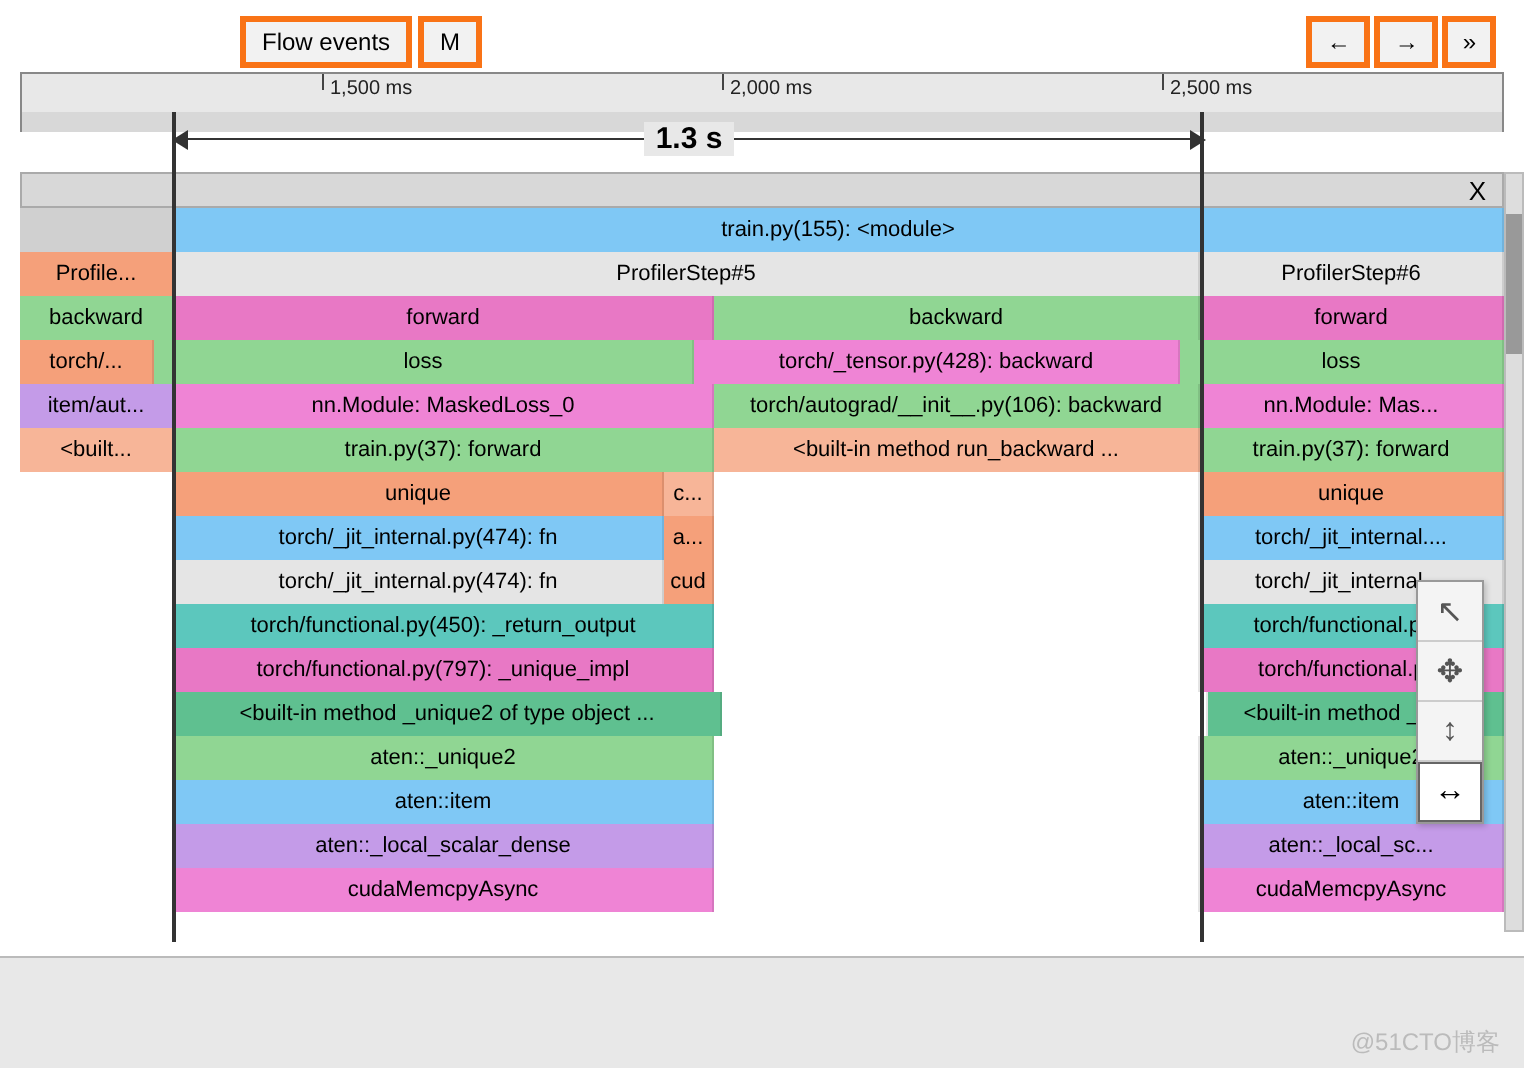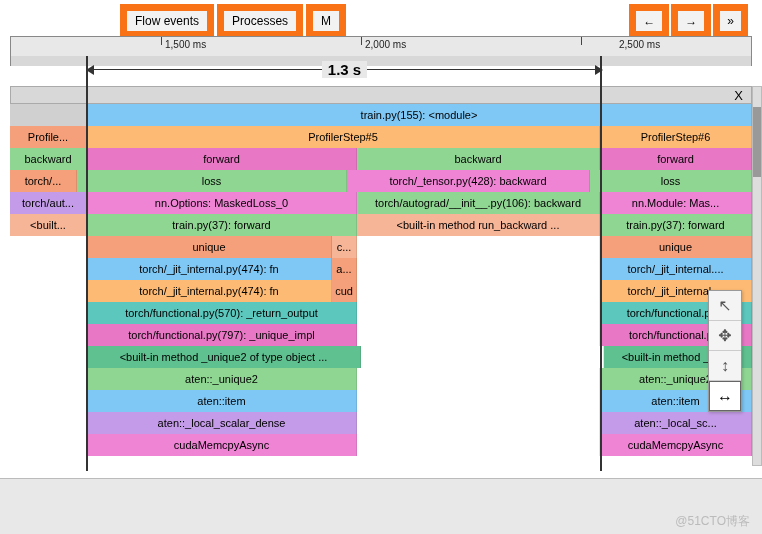--- a/index.html
+++ b/index.html
@@ -1,20 +1,20 @@
 <!DOCTYPE html>
 <html><head>
 <meta charset="utf-8">
 <style>
 * { margin: 0; padding: 0; box-sizing: border-box; font-family: Arial, sans-serif; }
 body { background: #fff; width: 762px; height: 534px; overflow: hidden; position: relative; }
 .toolbar { position: absolute; top: 8px; left: 0; width: 100%; height: 26px; display: flex; align-items: center; }
 .toolbar-left { margin-left: 120px; display: flex; gap: 3px; }
 .toolbar-right { position: absolute; right: 14px; display: flex; gap: 2px; }
-.tb-btn { background: #f2f2f2; border: 7px solid #f97316; padding: 3px 8px; font-size: 12px; cursor: pointer; }
+.tb-btn { background: #f2f2f2; border: 3px solid #f97316; padding: 3px 8px; font-size: 12px; cursor: pointer; }
 .tb-btn.small { padding: 3px 7px; }
 .ruler-area { position: absolute; top: 36px; left: 10px; right: 10px; height: 22px; border: 1px solid #888; background: #e8e8e8; }
 .ruler-sub { position: absolute; top: 56px; left: 10px; right: 10px; height: 10px; background: #d8d8d8; border-left: 1px solid #888; border-right: 1px solid #888; }
 .tick { position: absolute; top: 2px; font-size: 10px; color: #222; }
 .tick-line { position: absolute; top: 0; width: 1px; height: 8px; background: #444; }
 .range-bar { position: absolute; top: 60px; left: 87px; width: 515px; height: 18px; display: flex; align-items: center; justify-content: center; }
 .range-bar .arrow-line { flex: 1; height: 1px; background: #333; position: relative; }
 .range-bar .al::before { content: ''; position: absolute; left: -1px; top: -4px; border-right: 8px solid #333; border-top: 5px solid transparent; border-bottom: 5px solid transparent; }
 .range-bar .ar::after { content: ''; position: absolute; right: -1px; top: -4px; border-left: 8px solid #333; border-top: 5px solid transparent; border-bottom: 5px solid transparent; }
 .range-label { font-size: 15px; font-weight: bold; padding: 0 6px; background: #e8e8e8; }
@@ -27,54 +27,53 @@
 .seg { display: flex; align-items: center; justify-content: center; overflow: hidden; white-space: nowrap; text-overflow: ellipsis; border-right: 1px solid rgba(0,0,0,0.1); padding: 0 3px; }
 .side-scroll { position: absolute; top: 86px; right: 0; width: 10px; height: 380px; background: #ddd; border: 1px solid #bbb; }
 .side-thumb { position: absolute; top: 20px; width: 8px; height: 70px; background: #999; left: 0; }
 .tool-palette { position: absolute; right: 20px; top: 290px; width: 34px; background: #f4f4f4; border: 1px solid #999; z-index: 20; box-shadow: 1px 1px 3px rgba(0,0,0,0.2); }
 .tool-btn { width: 32px; height: 30px; display: flex; align-items: center; justify-content: center; font-size: 16px; border-bottom: 1px solid #ccc; cursor: pointer; color: #555; }
 .tool-btn.active { background: #fff; border: 1px solid #666; color: #000; }
 .bottom-gray { position: absolute; bottom: 0; left: 0; right: 0; height: 56px; background: #e8e8e8; border-top: 1px solid #bbb; }
 .watermark { position: absolute; bottom: 4px; right: 12px; font-size: 12px; color: #bbb; }
 
 .c-blue { background: #7fc8f5; }
-.c-lblue { background: #fdba74; }
+.c-lblue { background: #e5e5e5; }
 .c-green { background: #90d693; }
 .c-dgreen { background: #5fc090; }
 .c-pink { background: #ef84d5; }
 .c-salmon { background: #f5a07a; }
 .c-lsalmon { background: #f7b598; }
 .c-purple { background: #c49be8; }
 .c-teal { background: #5cc7bd; }
 .c-magenta { background: #e878c5; }
 .c-gray { background: #d0d0d0; }
 </style>
 </head>
 <body>
 
 <div class="toolbar">
   <div class="toolbar-left">
     <button class="tb-btn">Flow events</button>
-    <button class="tb-btn">Processes</button>
     <button class="tb-btn">M</button>
   </div>
   <div class="toolbar-right">
     <button class="tb-btn small">←</button>
     <button class="tb-btn small">→</button>
     <button class="tb-btn small">»</button>
   </div>
 </div>
 
 <div class="ruler-area">
   <div class="tick-line" style="left:150px"></div>
     <div class="tick" style="left:154px">1,500 ms</div>
   <div class="tick-line" style="left:350px"></div>
     <div class="tick" style="left:354px">2,000 ms</div>
   <div class="tick-line" style="left:570px"></div>
-    <div class="tick" style="left:608px">2,500 ms</div>
+    <div class="tick" style="left:574px">2,500 ms</div>
 </div>
 <div class="ruler-sub"></div>
 
 <div class="range-bar">
   <div class="arrow-line al"></div>
   <span class="range-label">1.3 s</span>
   <div class="arrow-line ar"></div>
 </div>
 
 <div class="vline l"></div>
@@ -102,22 +101,22 @@
   </div>
 
   <div class="row">
     <div class="seg c-salmon" style="width:67px">torch/...</div>
     <div class="seg c-green" style="width:270px">loss</div>
     <div class="seg c-pink" style="width:243px">torch/_tensor.py(428): backward</div>
     <div class="seg c-green" style="flex:1">loss</div>
   </div>
 
   <div class="row">
-    <div class="seg c-purple" style="width:77px">torch/aut...</div>
-    <div class="seg c-pink" style="width:270px">nn.Options: MaskedLoss_0</div>
+    <div class="seg c-purple" style="width:77px">item/aut...</div>
+    <div class="seg c-pink" style="width:270px">nn.Module: MaskedLoss_0</div>
     <div class="seg c-green" style="width:243px">torch/autograd/__init__.py(106): backward</div>
     <div class="seg c-pink" style="flex:1">nn.Module: Mas...</div>
   </div>
 
   <div class="row">
     <div class="seg c-lsalmon" style="width:77px">&lt;built...</div>
     <div class="seg c-green" style="width:270px">train.py(37): forward</div>
     <div class="seg c-lsalmon" style="width:243px">&lt;built-in method run_backward ...</div>
     <div class="seg c-green" style="flex:1">train.py(37): forward</div>
   </div>
@@ -141,21 +140,21 @@
   <div class="row">
     <div class="seg" style="width:77px"></div>
     <div class="seg c-lblue" style="width:245px">torch/_jit_internal.py(474): fn</div>
     <div class="seg c-salmon" style="width:25px">cud</div>
     <div class="seg" style="width:243px"></div>
     <div class="seg c-lblue" style="flex:1">torch/_jit_internal....</div>
   </div>
 
   <div class="row">
     <div class="seg" style="width:77px"></div>
-    <div class="seg c-teal" style="width:270px">torch/functional.py(570): _return_output</div>
+    <div class="seg c-teal" style="width:270px">torch/functional.py(450): _return_output</div>
     <div class="seg" style="width:243px"></div>
     <div class="seg c-teal" style="flex:1">torch/functional.py...</div>
   </div>
 
   <div class="row">
     <div class="seg" style="width:77px"></div>
     <div class="seg c-magenta" style="width:270px">torch/functional.py(797): _unique_impl</div>
     <div class="seg" style="width:243px"></div>
     <div class="seg c-magenta" style="flex:1">torch/functional.p...</div>
   </div>

